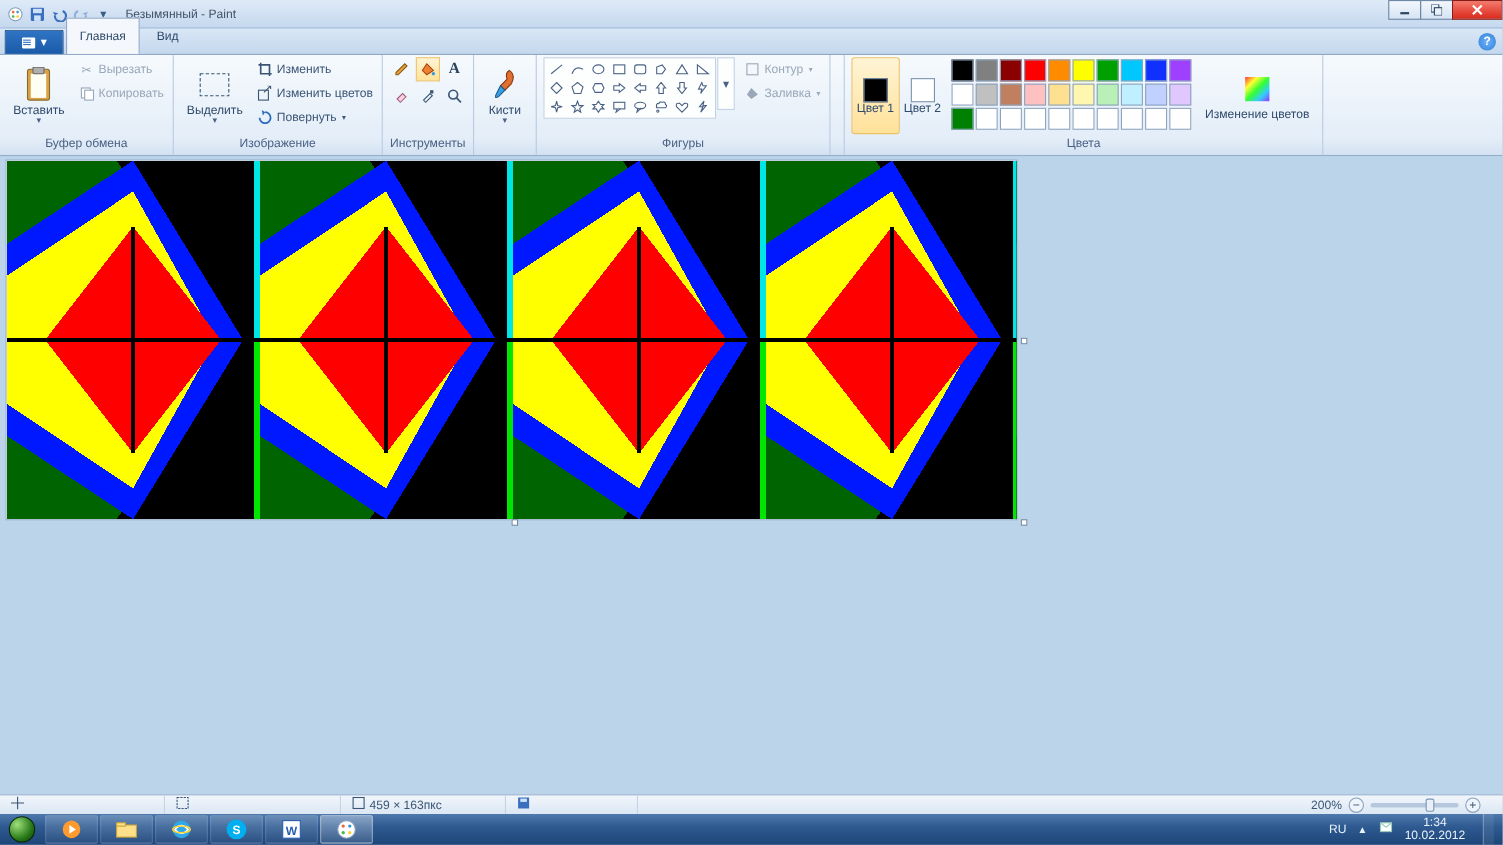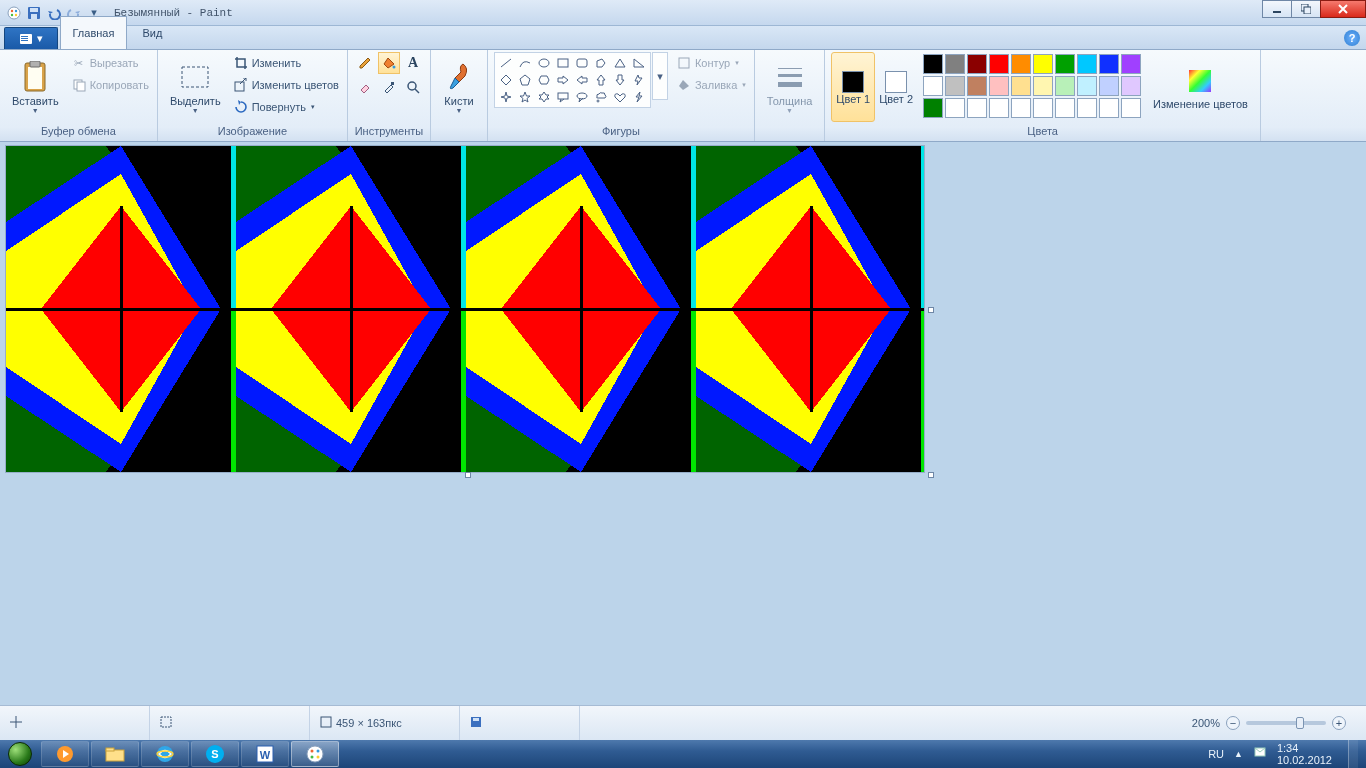--- a/index.html
+++ b/index.html
@@ -2,21 +2,21 @@
 <html><head>
 <meta charset="utf-8">
 <style>
 * { margin: 0; padding: 0; box-sizing: border-box; font-family: "Segoe UI", Tahoma, sans-serif; font-size: 11px; }
 html, body { width: 1366px; height: 768px; overflow: hidden; background: #bcd4ea; }
 
 
 .titlebar { height: 26px; background: linear-gradient(#dfeaf7,#c5d8ee); display: flex; align-items: center; position: relative; border-bottom: 1px solid #9db7d4; }
 .qat { display: flex; align-items: center; gap: 4px; padding-left: 6px; }
 .qat-ico { width: 16px; height: 16px; display: flex; align-items: center; justify-content: center; color: #3b5e86; }
-.title-txt { margin-left: 12px; color: #41536a; font-family: Liberation Mono, monospace; }
+.title-txt { margin-left: 12px; color: #41536a; }
 .winbtns { position: absolute; right: 0; top: 0; display: flex; }
 .winbtn { width: 30px; height: 18px; border: 1px solid #6f87a6; background: linear-gradient(#f3f7fc,#d6e4f4); display: flex; align-items: center; justify-content: center; margin-left: -1px; color: #2b4560; }
 .winbtn.close { background: linear-gradient(#f67a6e,#d9291b); color: #fff; border-color: #8a1b12; width: 46px; }
 
 
 .tabrow { height: 24px; background: linear-gradient(#d9e7f6,#c4d7ed); display: flex; align-items: flex-end; padding-left: 4px; border-bottom: 1px solid #8fa9c8; position: relative; }
 .filebtn { background: linear-gradient(#2f74c4,#1a5aa8); color: #fff; height: 22px; padding: 0 14px; display: flex; align-items: center; gap: 4px; border: 1px solid #14467f; border-bottom: none; border-radius: 2px 2px 0 0; }
 .tab { height: 22px; padding: 16px 12px; display: flex; align-items: center; color: #2f4a6b; margin-left: 2px; border: 1px solid transparent; border-bottom: none; }
 .tab.active { background: #f4f8fc; border-color: #8fa9c8; }
 .help { position: absolute; right: 6px; top: 4px; width: 16px; height: 16px; border-radius: 50%; background: radial-gradient(#6db2ff,#2f7ed0); color: #fff; display: flex; align-items: center; justify-content: center; font-weight: bold; }
@@ -46,36 +46,36 @@
 .palette { display: grid; grid-template-columns: repeat(10,20px); grid-auto-rows: 20px; gap: 2px; padding-top: 2px; }
 .palcell { border: 1px solid #8da4bf; }
 
 
 .workarea { position: absolute; top: 142px; left: 0; right: 0; bottom: 46px; background: #bcd4ea; overflow: hidden; }
 .canvas-wrap { position: absolute; left: 6px; top: 4px; background: #fff; box-shadow: 0 0 0 1px #96aec9; }
 .handle { position: absolute; width: 6px; height: 6px; background: #fff; border: 1px solid #6f87a6; }
 .drawing svg { display: block; }
 
 
-.statusbar { position: absolute; bottom: 28px; left: 0; right: 0; height: 35px; background: linear-gradient(#f2f6fb,#dbe7f4); border-top: 1px solid #a6bbd4; display: flex; align-items: center; color: #3a5575; }
+.statusbar { position: absolute; bottom: 28px; left: 0; right: 0; height: 18px; background: linear-gradient(#f2f6fb,#dbe7f4); border-top: 1px solid #a6bbd4; display: flex; align-items: center; color: #3a5575; }
 .statusbar .cell { display: flex; align-items: center; gap: 4px; padding: 0 10px; border-right: 1px solid #c4d3e6; height: 100%; }
 .zoom { position: absolute; right: 20px; display: flex; align-items: center; gap: 6px; }
 .zoom .track { width: 80px; height: 4px; background: #b6c8dd; position: relative; border-radius: 2px; }
 .zoom .thumb { position: absolute; top: -4px; width: 8px; height: 12px; background: #e8eff8; border: 1px solid #7b94b2; border-radius: 2px; }
 .zbtn { width: 14px; height: 14px; border: 1px solid #8aa1bd; border-radius: 50%; display: flex; align-items: center; justify-content: center; background: #eef4fb; }
 
 
 .taskbar { position: absolute; bottom: 0; left: 0; right: 0; height: 28px; background: linear-gradient(#4e79ad,#2f5b92 40%,#1d4578); display: flex; align-items: center; }
 .start { width: 40px; height: 28px; display: flex; align-items: center; justify-content: center; }
 .orb { width: 24px; height: 24px; border-radius: 50%; background: radial-gradient(circle at 30% 30%,#9ee07a,#2a7a1a 60%,#083b05); border: 1px solid #0b2a03; position: relative; }
 .orb::before, .orb::after { content: ""; position: absolute; background: rgba(255,255,255,.65); }
 .tbtn { width: 48px; height: 26px; margin: 1px 1px; border: 1px solid rgba(255,255,255,.15); background: linear-gradient(rgba(255,255,255,.18),rgba(255,255,255,.05)); display: flex; align-items: center; justify-content: center; border-radius: 2px; }
 .tbtn.active { background: linear-gradient(rgba(255,255,255,.35),rgba(255,255,255,.12)); border-color: rgba(255,255,255,.4); }
 .tray { position: absolute; right: 0; height: 100%; display: flex; align-items: center; color: #e9f2fb; gap: 10px; padding: 0 8px; }
-.tray .clock { text-align: left; line-height: 12px; font-size: 11px; }
+.tray .clock { text-align: center; line-height: 12px; font-size: 11px; }
 .showdesk { width: 10px; height: 28px; border-left: 1px solid rgba(255,255,255,.3); background: rgba(255,255,255,.08); margin-left: 6px; }
 </style>
 </head>
 <body>
 
 <div class="titlebar">
   <div class="qat">
     <span class="qat-ico">
         <svg width="16" height="16">
           <circle cx="8" cy="8" r="6" fill="#fff" stroke="#8aa1bd"></circle>
@@ -427,33 +427,20 @@
             </span>
             <span>Заливка</span>
             <span style="font-size:7px;margin-left:2px">▾</span>
           </div>
       </div>
     </div>
     <div class="group-label">Фигуры</div>
   </div>
 
   <div class="group">
-    <div class="group-body">
-      <div class="bigbtn" style="opacity:.55">
-        <span class="ico">
-            <svg width="28" height="24">
-              <rect x="2" y="3" width="24" height="1" fill="#3a5575"></rect>
-              <rect x="2" y="9" width="24" height="3" fill="#3a5575"></rect>
-              <rect x="2" y="17" width="24" height="5" fill="#3a5575"></rect>
-            </svg>
-          </span>
-        <span>Толщина</span>
-          <span style="font-size:7px;color:#4a6184">▼</span>
-      </div>
-    </div>
     <div class="group-label"></div>
   </div>
 
   <div class="group" style="flex:0 0 auto">
     <div class="group-body">
       <div class="bigbtn swatchbtn active">
         <span class="swatch big">
             <span class="box" id="c1box" style="background: rgb(0, 0, 0);"></span>
           </span>
         <span>Цвет 1</span>

